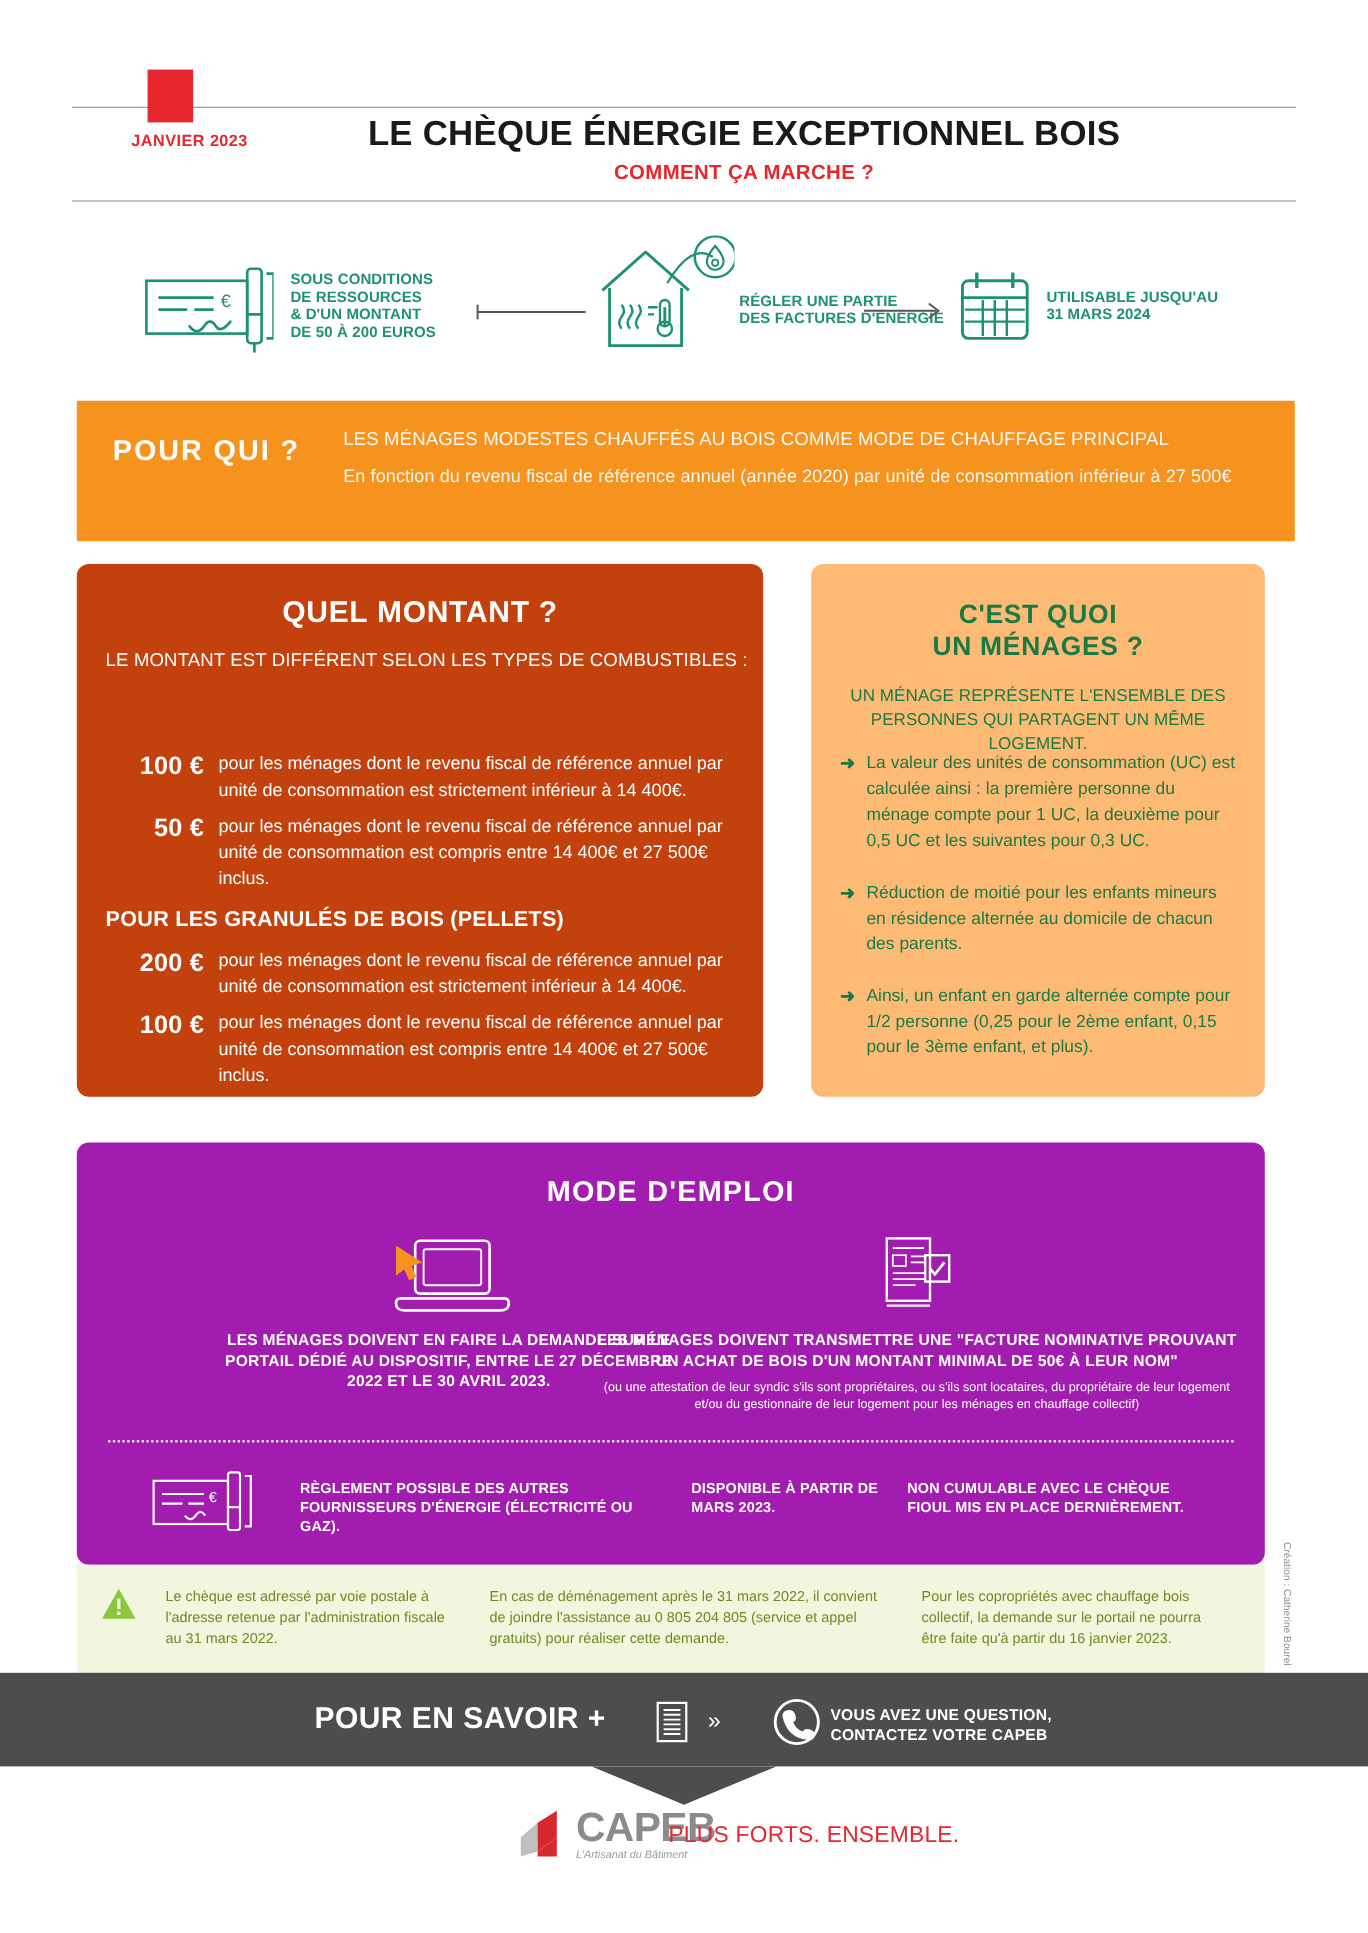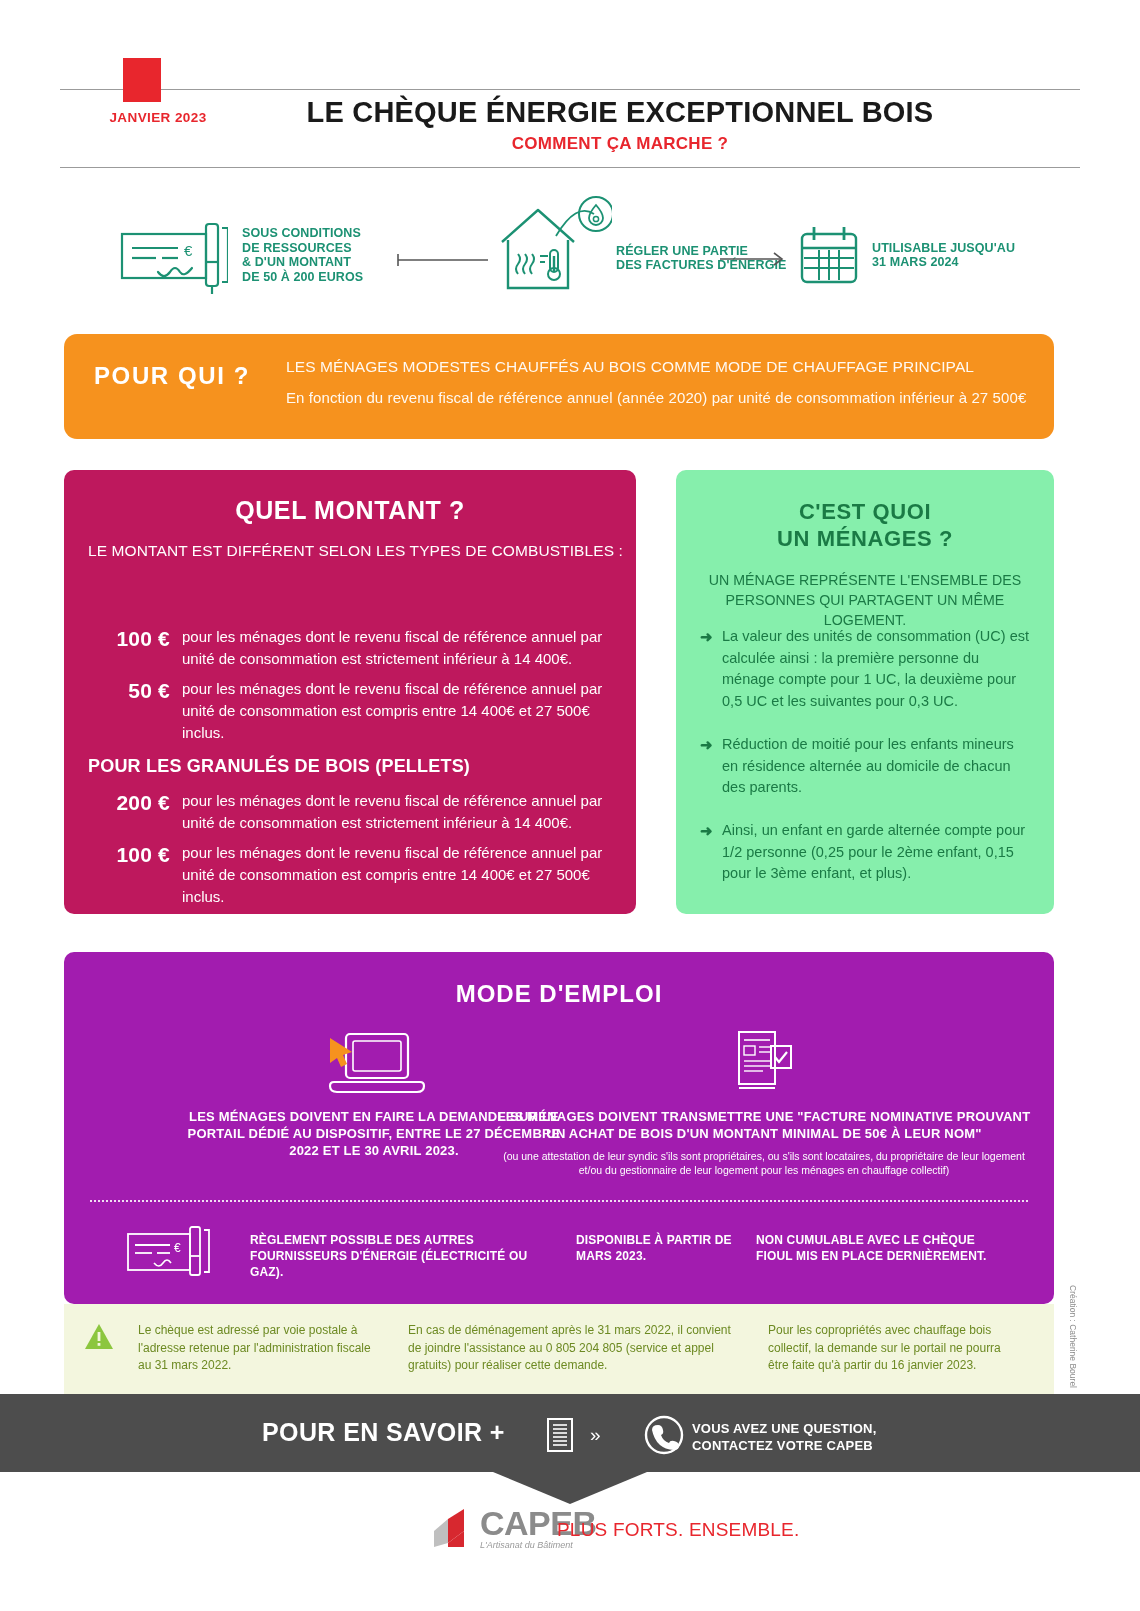--- a/index.html
+++ b/index.html
@@ -34,40 +34,40 @@
   .flow{position:absolute; left:0; top:178px; width:1140px; height:140px;}
   .flow-item{position:absolute; display:flex; align-items:center;}
   .flow-text{
     color:#1c9173; font-weight:bold; font-size:12.5px; line-height:14.5px;
     letter-spacing:.1px; text-transform:uppercase; white-space:nowrap;
   }
   .arrow-line{position:absolute; height:20px;}
 
   
   .band-orange{
-    position:absolute; left:64px; top:334px; width:990px; height:105px;
-    background:#f6921e; border-radius:13px;
+    position:absolute; left:64px; top:334px; width:990px; height:117px;
+    background:#f6921e; border-radius:1px;padding-left:25px;
   }
   .band-orange .q{
     position:absolute; left:30px; top:28px; color:#ffffff; font-weight:bold;
     font-size:24px; letter-spacing:1.6px;
   }
   .band-orange .l1{
     position:absolute; left:222px; top:24px; color:#fff9f2; font-size:15.5px;
     letter-spacing:.1px; font-weight:normal;
   }
   .band-orange .l2{
     position:absolute; left:222px; top:55px; color:#fff9f2; font-size:15px;
     letter-spacing:.1px;
   }
 
   
   .panel-green{
     position:absolute; left:64px; top:470px; width:572px; height:444px;
-    background:#be185d; border-radius:10px; color:#ffffff;
+    background:#c2410c; border-radius:10px; color:#ffffff;
   }
   .panel-green h2{
     margin:0; position:absolute; left:0; top:26px; width:572px; text-align:center;
     font-size:25px; font-weight:bold; letter-spacing:.6px;
   }
   .gm-intro{
     position:absolute; left:24px; top:72px; font-size:15.5px; letter-spacing:.1px;
   }
   .gm-sub{
     position:absolute; left:24px; font-size:18px; font-weight:bold; letter-spacing:.2px;
@@ -80,21 +80,21 @@
     padding-top:1px; letter-spacing:.2px;
   }
   .amount-row .desc{
     font-size:15px; line-height:22px; padding-left:12px; letter-spacing:0px;
   }
   .r1{top:156px;} .r2{top:208px;} .r3{top:320px;} .r4{top:372px;}
 
   
   .panel-yellow{
     position:absolute; left:676px; top:470px; width:378px; height:444px;
-    background:#86efac; border-radius:10px; color:#1a7a45;
+    background:#fdba74; border-radius:10px; color:#1a7a45;
   }
   .panel-yellow h2{
     margin:0; position:absolute; left:0; top:28px; width:378px; text-align:center;
     font-size:22px; font-weight:bold; line-height:27px; letter-spacing:.6px;
   }
   .ym-intro{
     position:absolute; left:14px; top:100px; width:350px; text-align:center;
     font-size:14.2px; line-height:20px; letter-spacing:.05px;
   }
   .ybullet{position:absolute; left:24px; width:334px; display:flex;}

